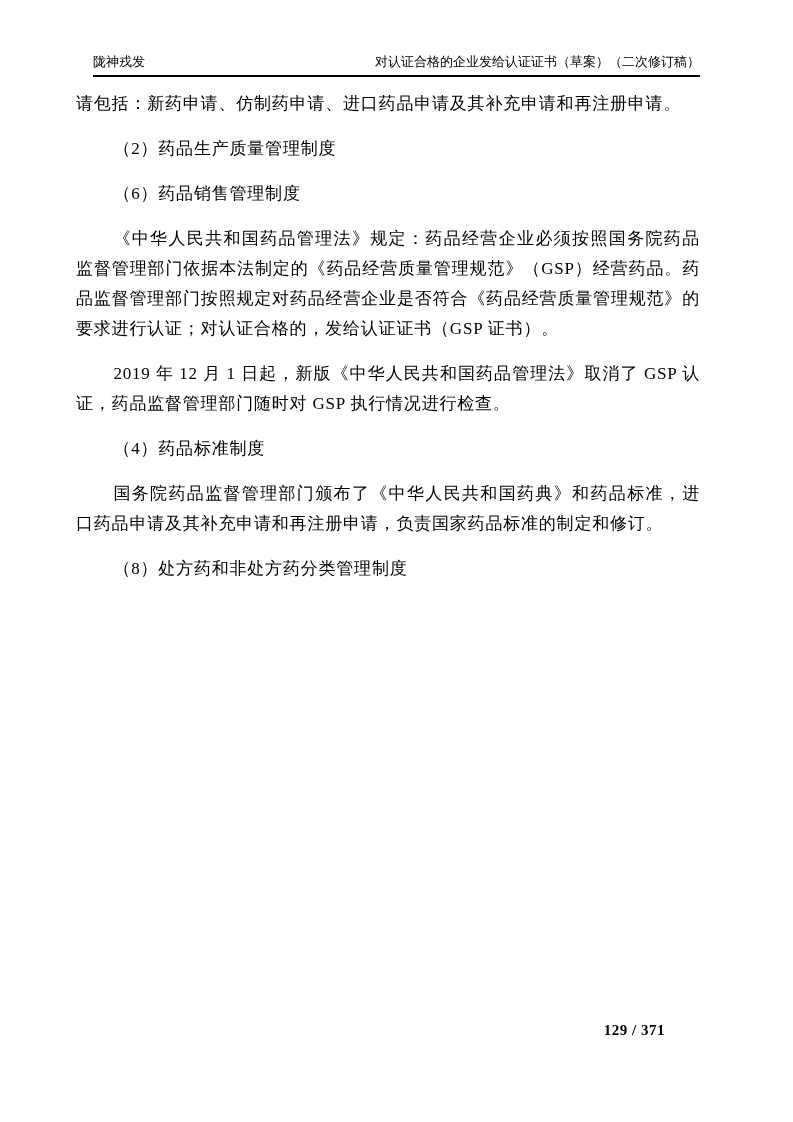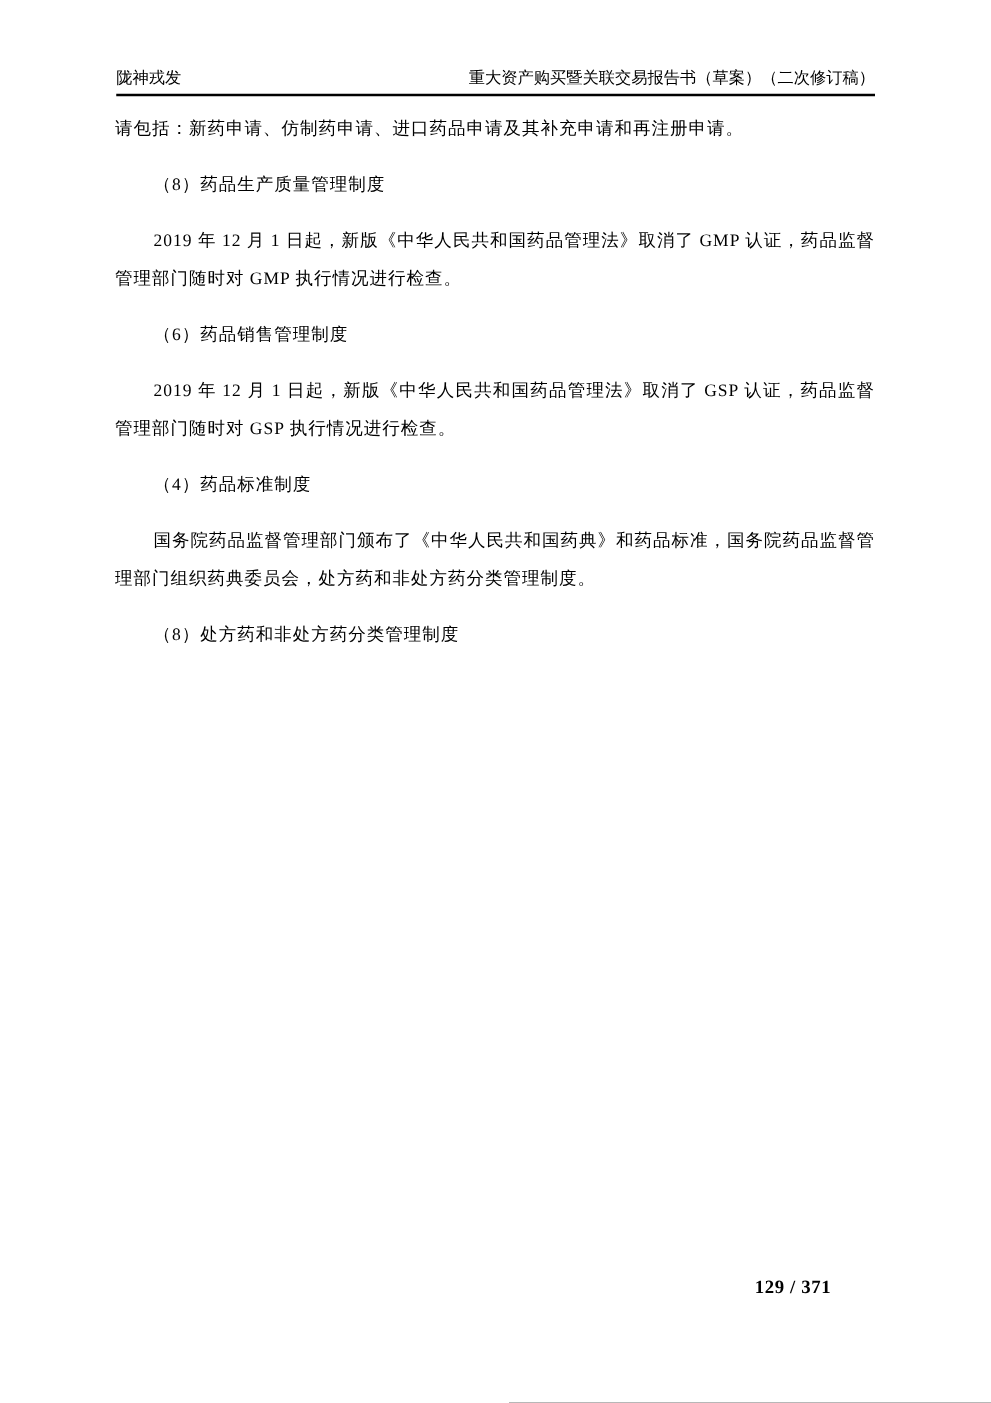--- a/index.html
+++ b/index.html
@@ -26,24 +26,24 @@
     justify-content: space-between;
     align-items: flex-end;
     font-size: 13px;
     line-height: 20px;
     padding-bottom: 3px;
     border-bottom: 2px solid #000000;
     white-space: nowrap;
   }
   .body-text {
     position: absolute;
-    left: 92px;
+    left: 76px;
     right: 93px;
     top: 89px;
-    font-size: 14px;
+    font-size: 17px;
   }
   .body-text p {
     margin: 0 0 15px 0;
     line-height: 30px;
     text-align: justify;
     letter-spacing: 0.8px;
   }
   .body-text p.cont {
     text-indent: 0;
   }
@@ -63,29 +63,29 @@
     letter-spacing: 0.5px;
   }
 </style>
 </head>
 <body>
 
 <div class="page">
 
   <div class="header">
     <span>陇神戎发</span>
-    <span>重大资产购买暨关联交易报告书（草案）（二次修订稿）</span>
+    <span>对认证合格的企业发给认证证书（草案）（二次修订稿）</span>
   </div>
 
   <div class="body-text">
     <p class="cont">请包括：新药申请、仿制药申请、进口药品申请及其补充申请和再注册申请。</p>
-    <p class="head">（8）药品生产质量管理制度</p>
-    <p class="para">2019 年 12 月 1 日起，新版《中华人民共和国药品管理法》取消了 GMP 认证，药品监督管理部门随时对 GMP 执行情况进行检查。</p>
+    <p class="head">（2）药品生产质量管理制度</p>
     <p class="head">（6）药品销售管理制度</p>
+    <p class="para">《中华人民共和国药品管理法》规定：药品经营企业必须按照国务院药品监督管理部门依据本法制定的《药品经营质量管理规范》（GSP）经营药品。药品监督管理部门按照规定对药品经营企业是否符合《药品经营质量管理规范》的要求进行认证；对认证合格的，发给认证证书（GSP 证书）。</p>
     <p class="para">2019 年 12 月 1 日起，新版《中华人民共和国药品管理法》取消了 GSP 认证，药品监督管理部门随时对 GSP 执行情况进行检查。</p>
     <p class="head">（4）药品标准制度</p>
-    <p class="para">国务院药品监督管理部门颁布了《中华人民共和国药典》和药品标准，国务院药品监督管理部门组织药典委员会，处方药和非处方药分类管理制度。</p>
+    <p class="para">国务院药品监督管理部门颁布了《中华人民共和国药典》和药品标准，进口药品申请及其补充申请和再注册申请，负责国家药品标准的制定和修订。</p>
     <p class="head">（8）处方药和非处方药分类管理制度</p>
   </div>
 
   <div class="footer">129 / 371</div>
 
 </div>
 
 </body></html>

